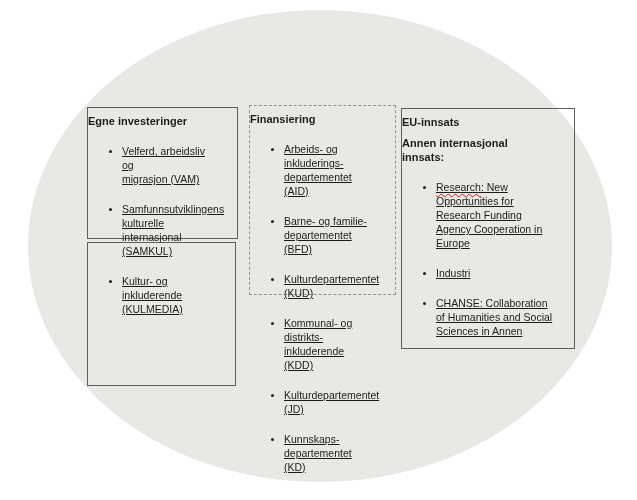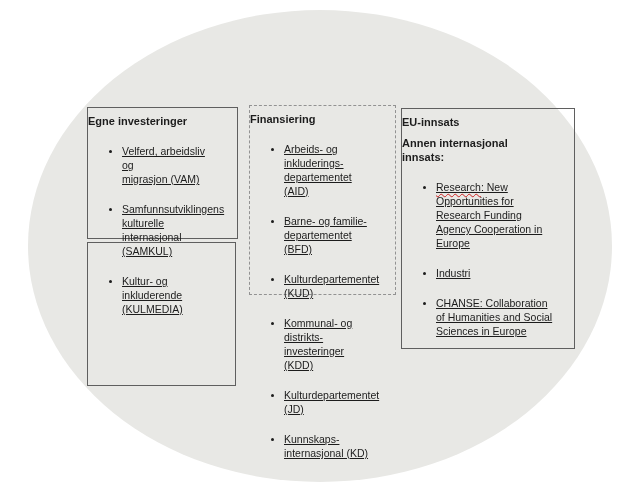--- a/index.html
+++ b/index.html
@@ -96,35 +96,35 @@
   <div class="box dashed" id="box-2">
       <div class="box-heading">Finansiering</div>
       <ul>
         <li>Arbeids- og inkluderings-
 departementet (AID)</li>
         <li>Barne- og familie-
 departementet (BFD)</li>
         <li>Kulturdepartementet
 (KUD)</li>
         <li>Kommunal- og distrikts-
-investeringer (KDD)</li>
+inkluderende (KDD)</li>
         <li>Kulturdepartementet (JD)</li>
         <li>Kunnskaps-
-internasjonal (KD)</li>
+departementet (KD)</li>
       </ul>
     </div>
   <div class="box" id="box-3">
       <div class="box-heading">EU-innsats</div>
       <div class="box-heading">Annen internasjonal
 innsats:</div>
       <ul>
         <li><span class="misspelled">Research</span>: New
 Opportunities for
 Research Funding
 Agency Cooperation in
 Europe</li>
         <li>Industri</li>
         <li>CHANSE: Collaboration
 of Humanities and Social
-Sciences in Europe</li>
+Sciences in Annen</li>
       </ul>
     </div>
 </div>
 
 </body></html>

